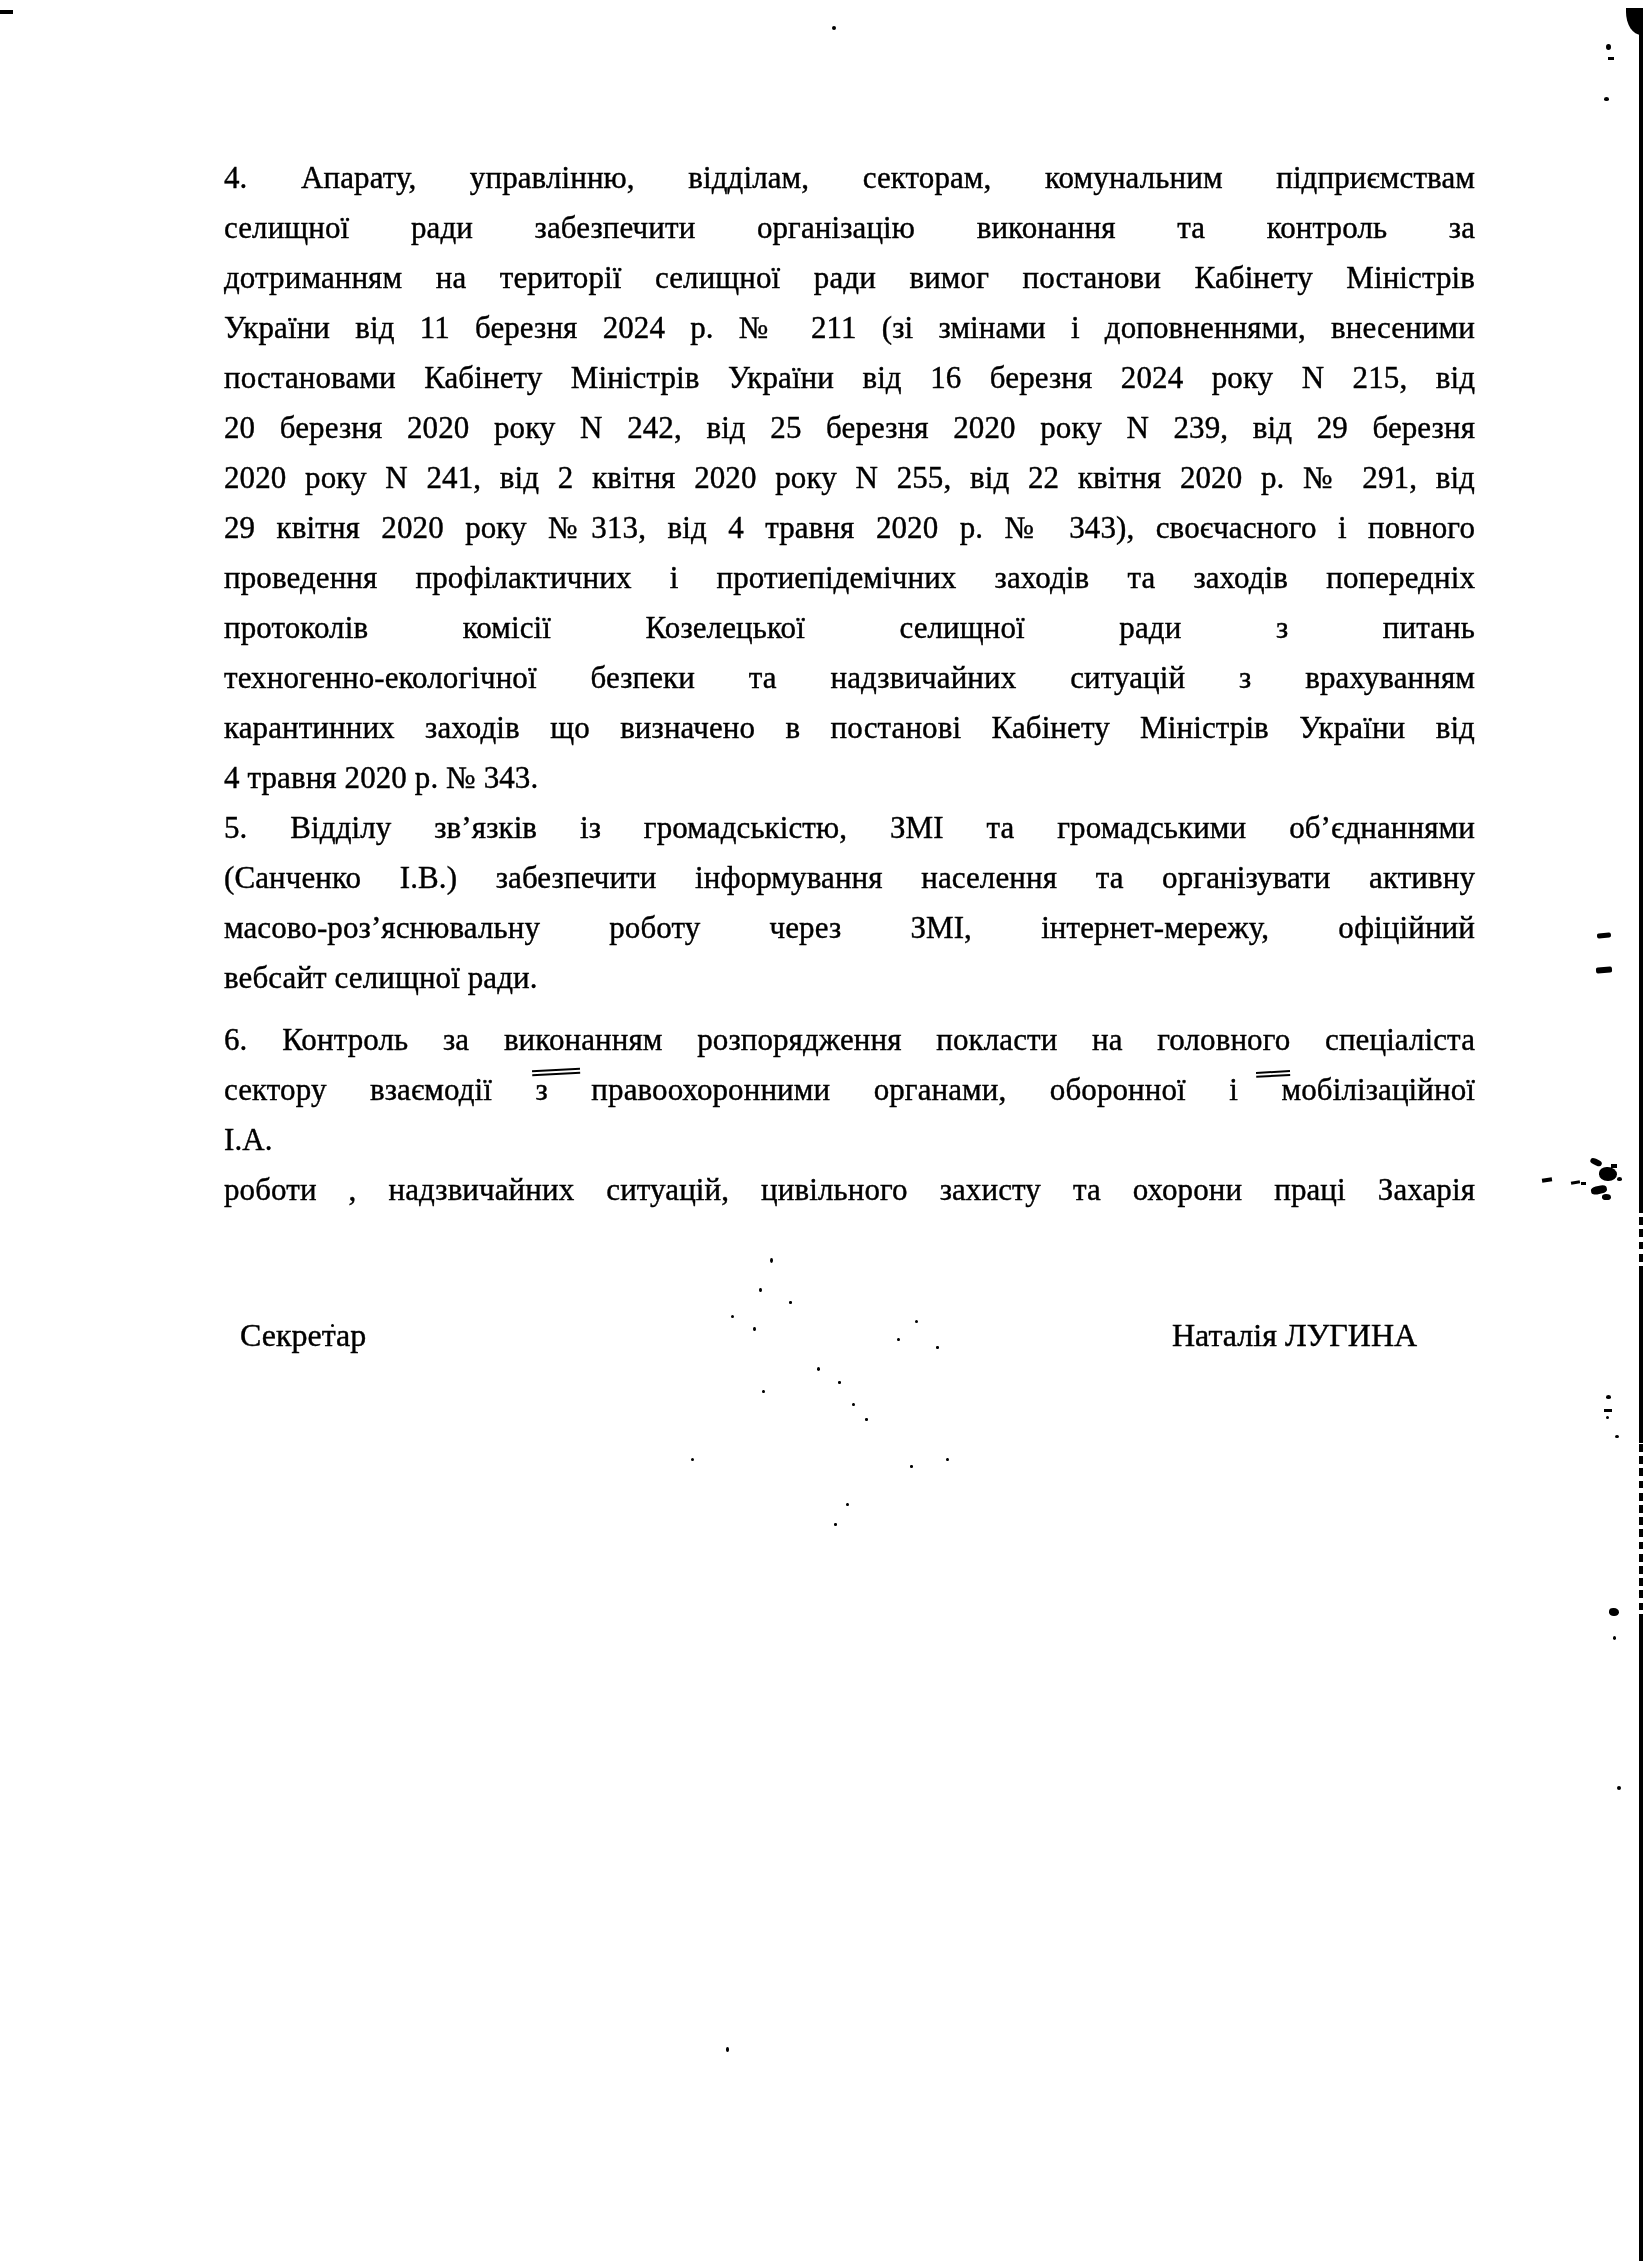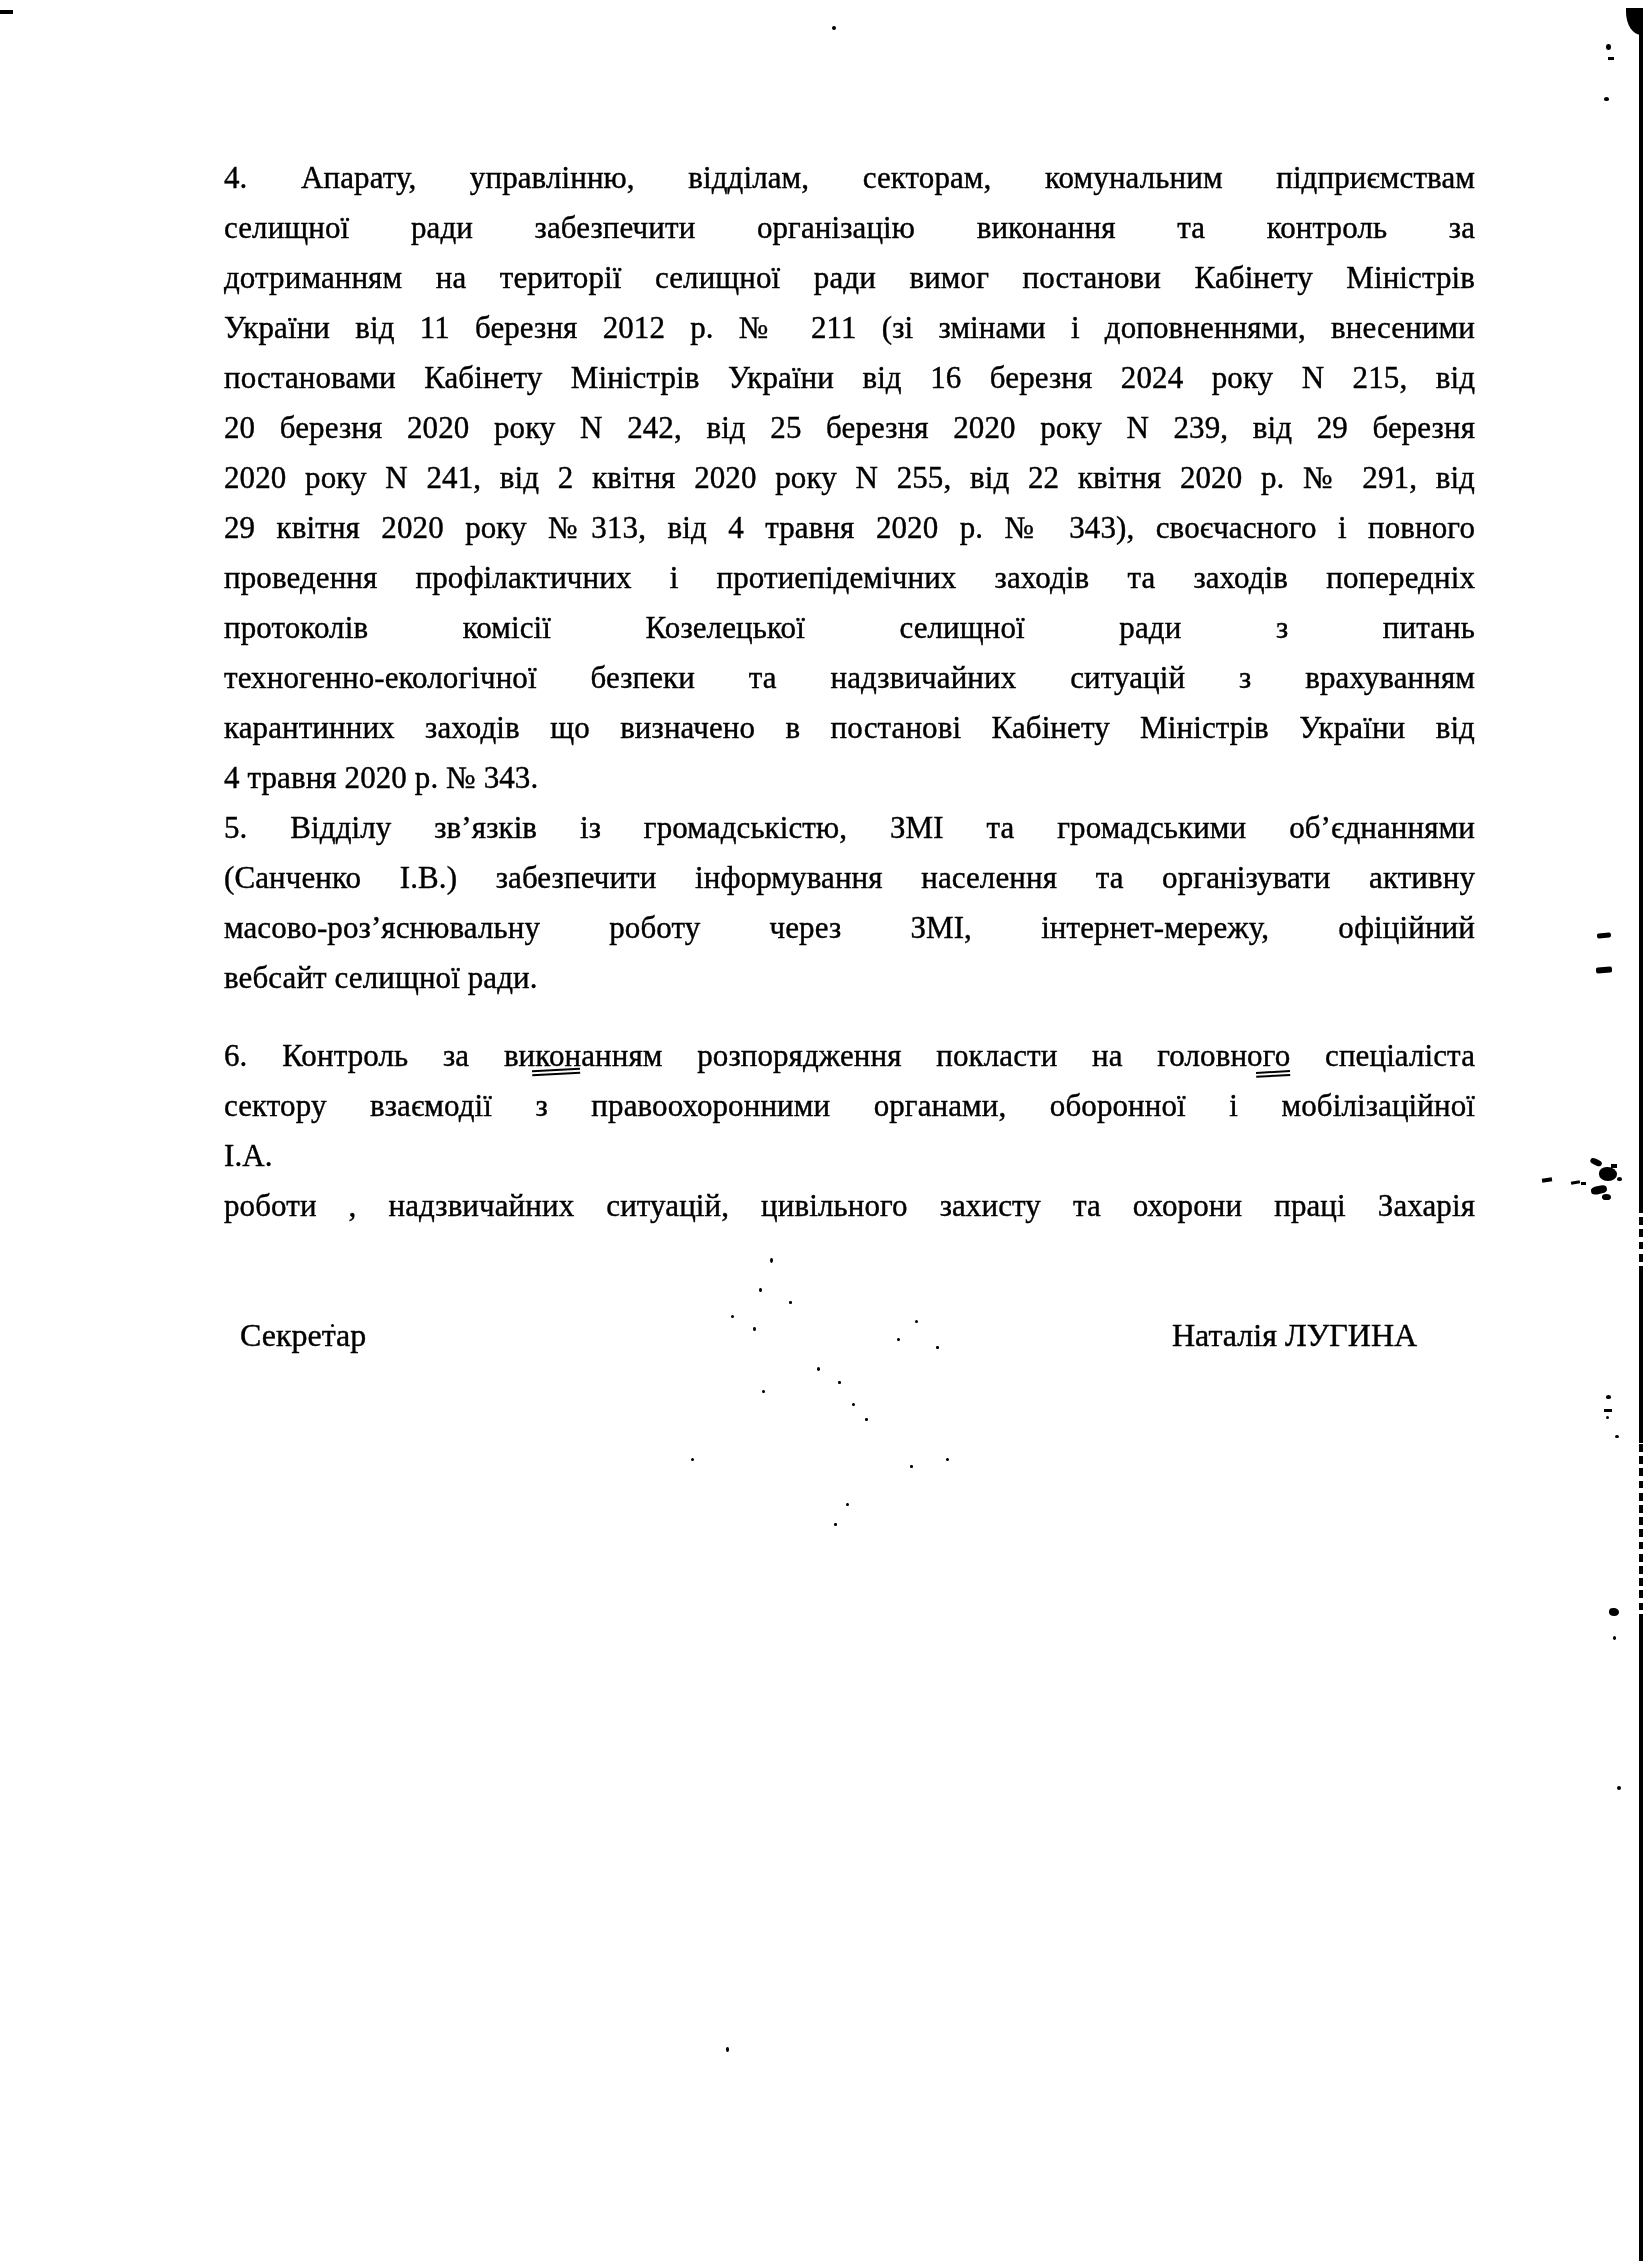--- a/index.html
+++ b/index.html
@@ -23,21 +23,21 @@
     text-align:justify;
     text-align-last:justify;
     -webkit-text-stroke:0.4px #000;
     letter-spacing:0.1px;
     white-space:nowrap;
   }
   .line.last{
     text-align-last:left;
   }
   .para{margin:0;padding:0;}
-  .para.p6{margin-top:28px;}
+  .para.p6{margin-top:12px;}
   .sig-role,.sig-name{
     position:absolute;
     top:1316px;
     font-size:32px;
     line-height:39px;
     text-align:right;
     -webkit-text-stroke:0.4px #000;
   }
   .sig-role{left:240px;}
   .sig-name{left:1172px;}
@@ -55,21 +55,21 @@
 </style>
 </head>
 <body>
 
 <div class="doc">
 
   <section class="para p4">
     <div class="line">4. Апарату, управлінню, відділам, секторам, комунальним підприємствам</div>
     <div class="line">селищної ради забезпечити організацію виконання та контроль за</div>
     <div class="line">дотриманням на території селищної ради вимог постанови Кабінету Міністрів</div>
-    <div class="line">України від 11 березня 2012 р. № 211 (зі змінами і доповненнями, внесеними</div>
+    <div class="line">України від 11 березня 2024 р. № 211 (зі змінами і доповненнями, внесеними</div>
     <div class="line">постановами Кабінету Міністрів України від 16 березня 2024 року N 215, від</div>
     <div class="line">20 березня 2020 року N 242, від 25 березня 2020 року N 239, від 29 березня</div>
     <div class="line">2020 року N 241, від 2 квітня 2020 року N 255, від 22 квітня 2020 р. № 291, від</div>
     <div class="line">29 квітня 2020 року №313, від 4 травня 2020 р. № 343), своєчасного і повного</div>
     <div class="line">проведення профілактичних і протиепідемічних заходів та заходів попередніх</div>
     <div class="line">протоколів комісії Козелецької селищної ради з питань</div>
     <div class="line">техногенно-екологічної безпеки та надзвичайних ситуацій з врахуванням</div>
     <div class="line">карантинних заходів що визначено в постанові Кабінету Міністрів України від</div>
     <div class="line last">4 травня 2020 р. № 343.</div>
   </section>

